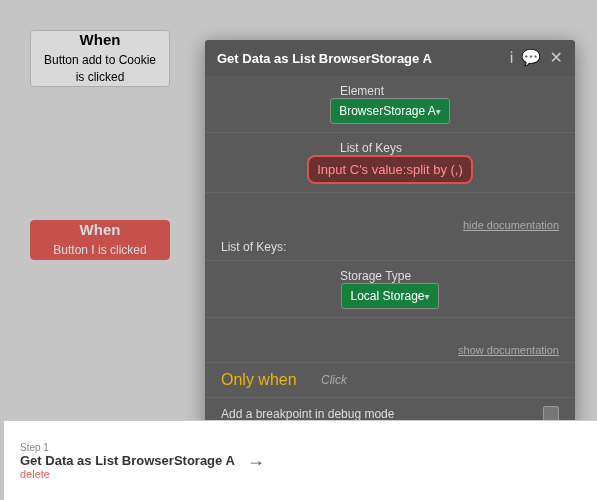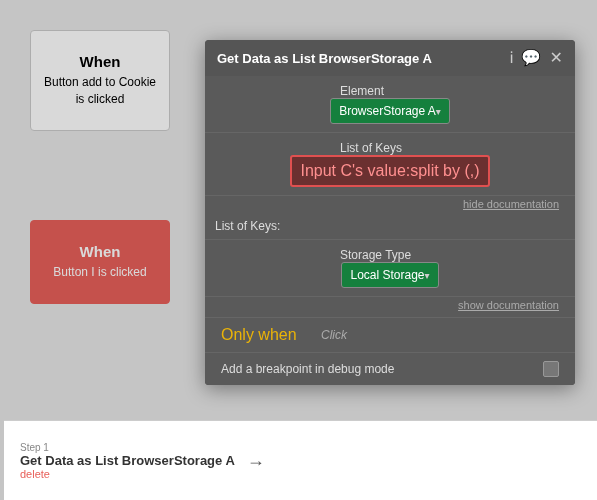--- a/index.html
+++ b/index.html
@@ -23,21 +23,21 @@
     }
 
     
     .when-block {
       position: absolute;
       width: 140px;
       background: white;
       border: 1px solid #ccc;
       border-radius: 4px;
       text-align: center;
-      padding: 22px 8px;
+      padding: 0 8px;
     }
     .when-block.top {
       top: 30px;
       left: 30px;
     }
     .when-block.bottom {
       top: 220px;
       left: 30px;
       background: #e8605a;
       border-color: #e8605a;
@@ -191,45 +191,46 @@
     }
     .dropdown .chevron {
       font-size: 10px;
       color: #ccc;
     }
 
     
     .highlighted-input {
       background: #6b3030;
       border: 2px solid #e05050;
-      border-radius: 3px;
+      border-radius: 8px;
       padding: 5px 8px;
       color: #ff9090;
-      font-size: 16px;
+      font-size: 13px;
       width: 100%;
       cursor: pointer;
     }
 
     
     .doc-link-row {
       display: flex;
       justify-content: flex-end;
       padding: 2px 16px 4px;
       background: #5a5a5a;
     }
     .doc-link {
       color: #aaa;
       font-size: 11px;
       cursor: pointer;
       text-decoration: underline;
+      margin-top: 24px;
     }
 
     
     .list-keys-label-row {
-      padding: 4px 10px 6px;
+      padding: 4px 16px 6px;
       background: #5a5a5a;
       border-bottom: 1px solid #666;
     }
     .list-keys-label {
       color: #ddd;
       font-size: 12px;
     }
 
     
     .storage-doc-row {

